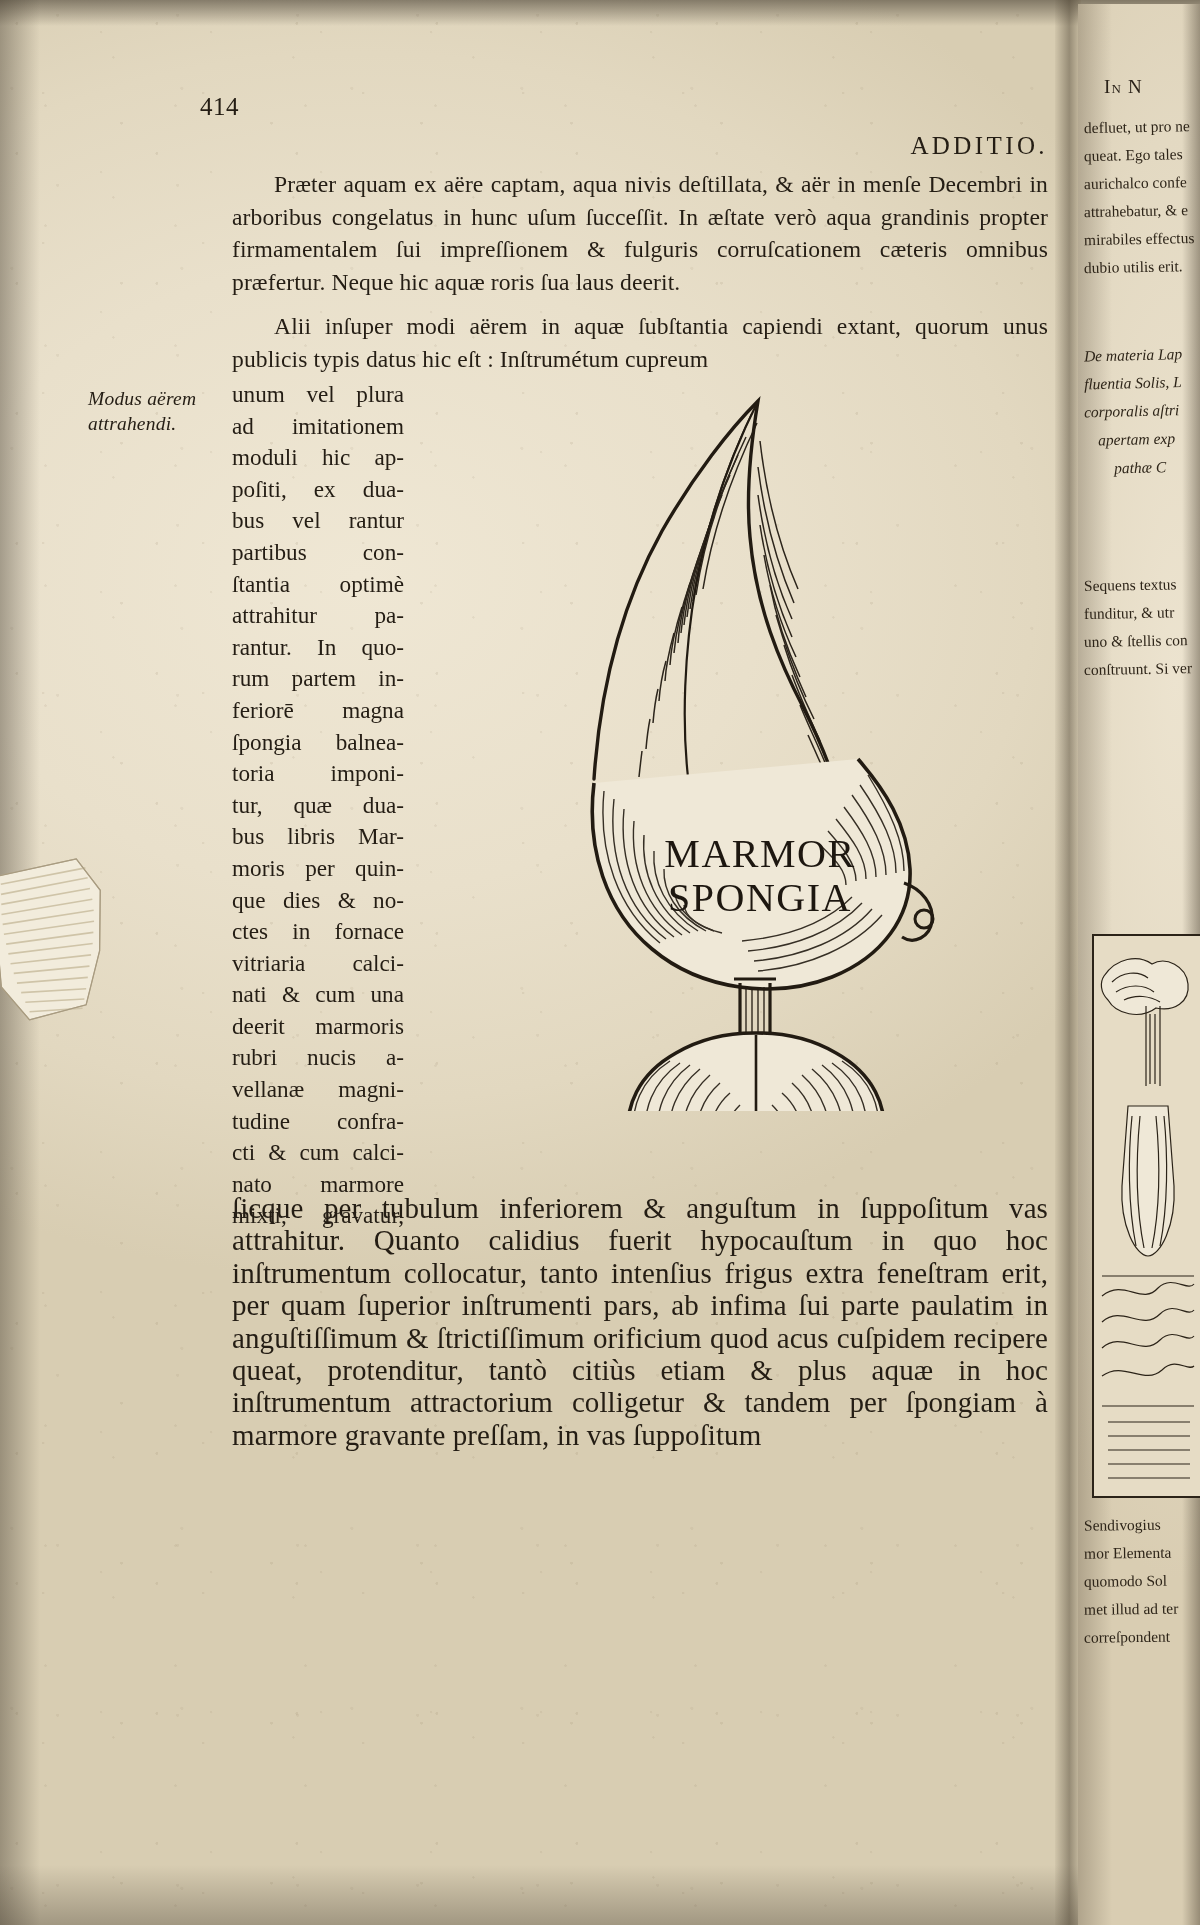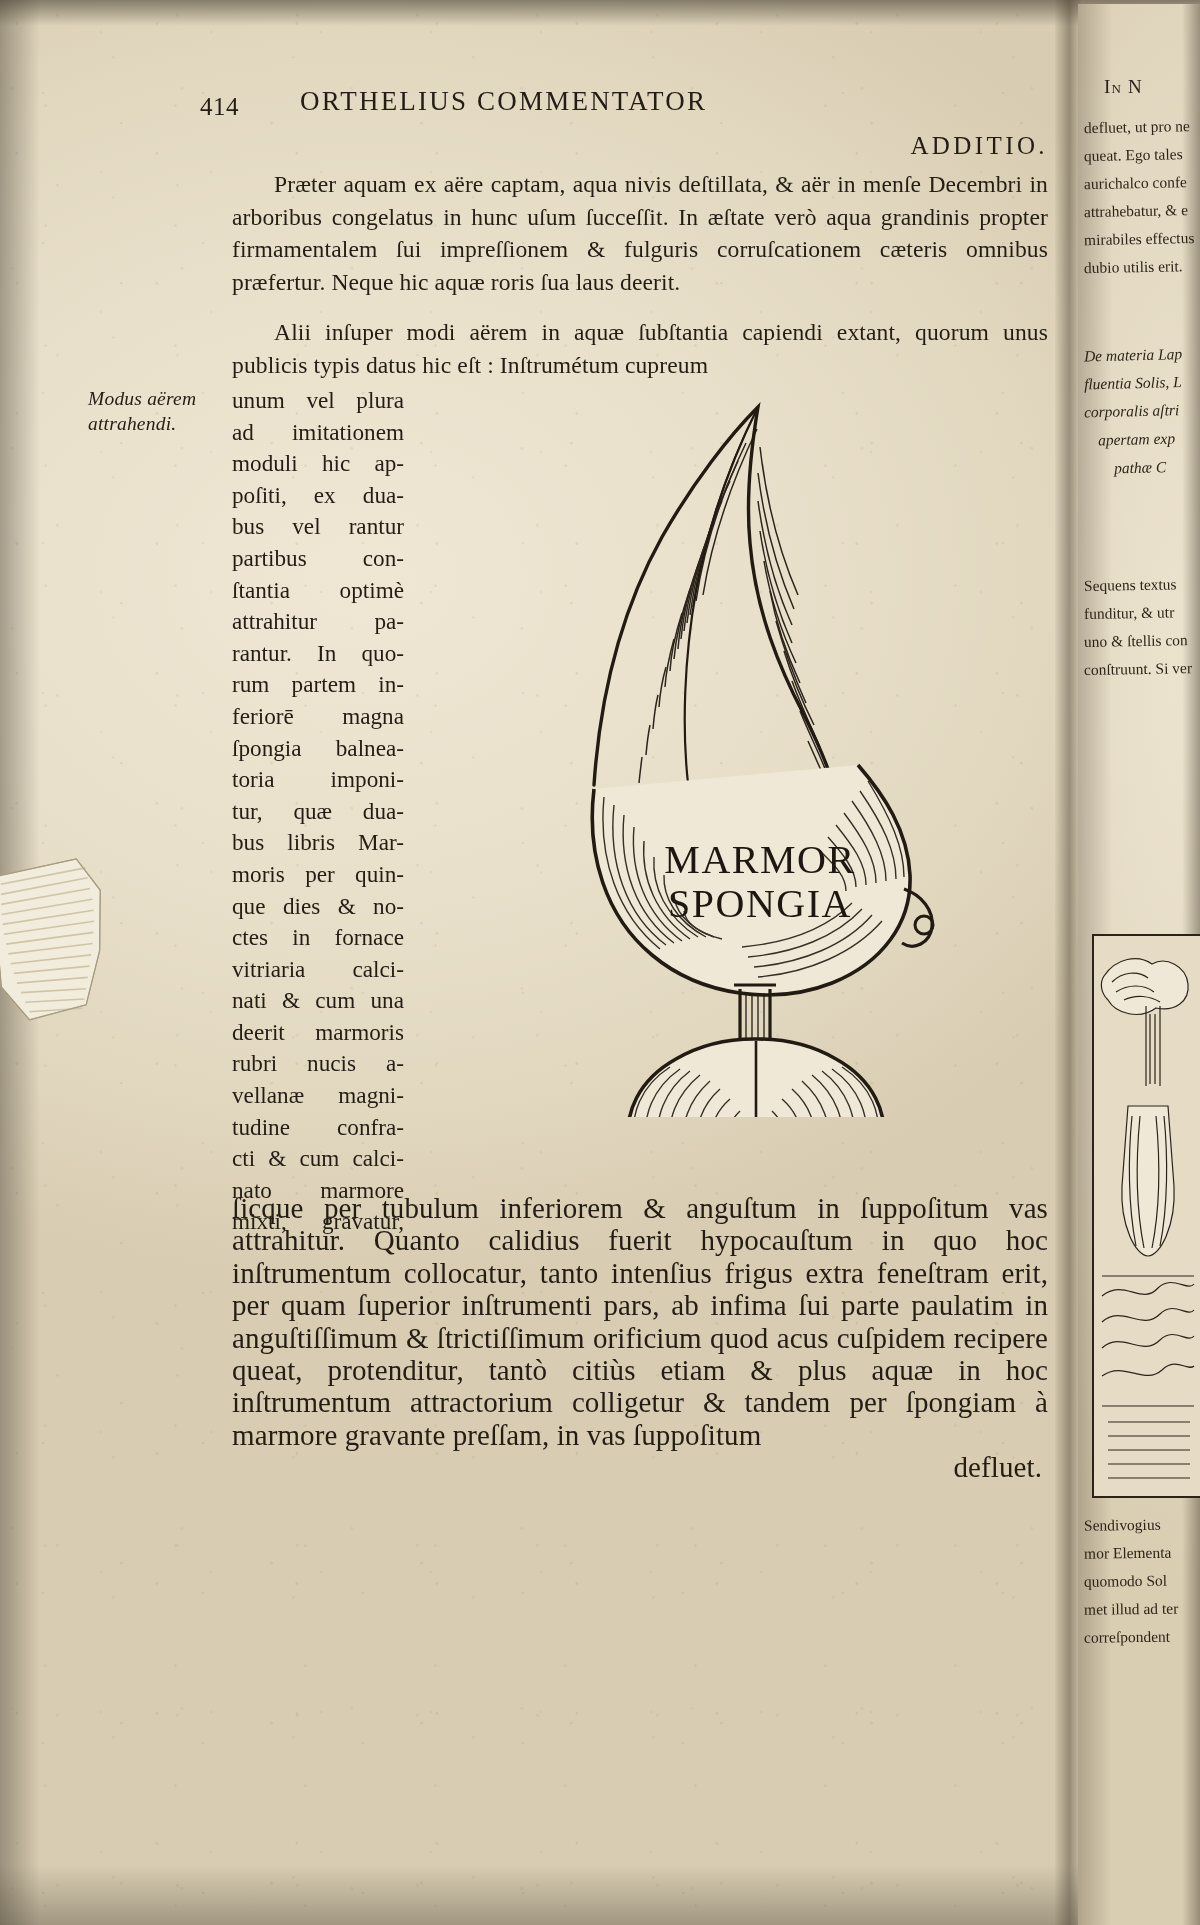--- a/index.html
+++ b/index.html
@@ -129,21 +129,21 @@
 
   .body-text {
     font-size: 23.6px;
     line-height: 32.5px;
     color: #241d14;
     text-align: justify;
     letter-spacing: .1px;
   }
   .body-text .ind { display: inline-block; width: 42px; }
 
-  #para1 { margin-bottom: 18px; }
+  #para1 { margin-bottom: 12px; }
 
   
   #margin-note {
     position: absolute;
     left: 88px; top: 386px;
     width: 150px;
     font-size: 19.5px;
     line-height: 25px;
     font-style: italic;
     color: #241d14;
@@ -224,21 +224,20 @@
 
   <div id="grain"></div>
   <div id="edge-top"></div>
   <div id="edge-left"></div>
   <div id="edge-bottom"></div>
 
   <div id="main-col">
 
     <div id="header-row">
       <div id="folio">414</div>
-      <div id="running-title">Orthelius Commentator</div>
     </div>
 
     <div id="additio">ADDITIO.</div>
 
     <div id="para1" class="body-text"><span class="ind"></span><span>Præter aquam ex aëre captam, aqua nivis deſtillata, &amp; aër in menſe Decembri in arboribus congelatus in hunc uſum ſucceſſit. In æſtate verò aqua grandinis propter firmamentalem ſui impreſſionem &amp; fulguris corruſcationem cæteris omnibus præfertur. Neque hic aquæ roris ſua laus deerit.</span></div>
 
     <div id="para2" class="body-text"><span class="ind"></span><span>Alii inſuper modi aërem in aquæ ſubſtantia capiendi extant, quorum unus publicis typis datus hic eſt : Inſtrumétum cupreum</span></div>
 
     <div id="wrap-region">
 
@@ -462,21 +461,20 @@
               <path d="M348 664 L348 796" stroke="#221b12" stroke-width="2.6" fill="none"></path>
             </g>
 
           </g>
         </svg>
       </div>
     </div>
 
     <div id="tail-text" class="body-text">
       <span>ſicque per tubulum inferiorem &amp; anguſtum in ſuppoſitum vas attrahitur. Quanto calidius fuerit hypocauſtum in quo hoc inſtrumentum collocatur, tanto intenſius frigus extra feneſtram erit, per quam ſuperior inſtrumenti pars, ab infima ſui parte paulatim in anguſtiſſimum &amp; ſtrictiſſimum orificium quod acus cuſpidem recipere queat, protenditur, tantò citiùs etiam &amp; plus aquæ in hoc inſtrumentum attractorium colligetur &amp; tandem per ſpongiam à marmore gravante preſſam, in vas ſuppoſitum</span>
-      <span class="lastline">defluet.</span>
     </div>
 
   </div>
 
   <div id="margin-note">Modus aërem attrahendi.</div>
 
   <div id="scrap">
     <svg viewBox="0 0 124 160" width="124" height="160">
       <path d="M6 10 L92 2 L112 36 L104 96 L84 148 L26 156 L2 120 Z" fill="#f2ecdc" stroke="#b9ad92" stroke-width="1"></path>
       <g stroke="#cfc4a8" stroke-width="1.6" fill="none">

